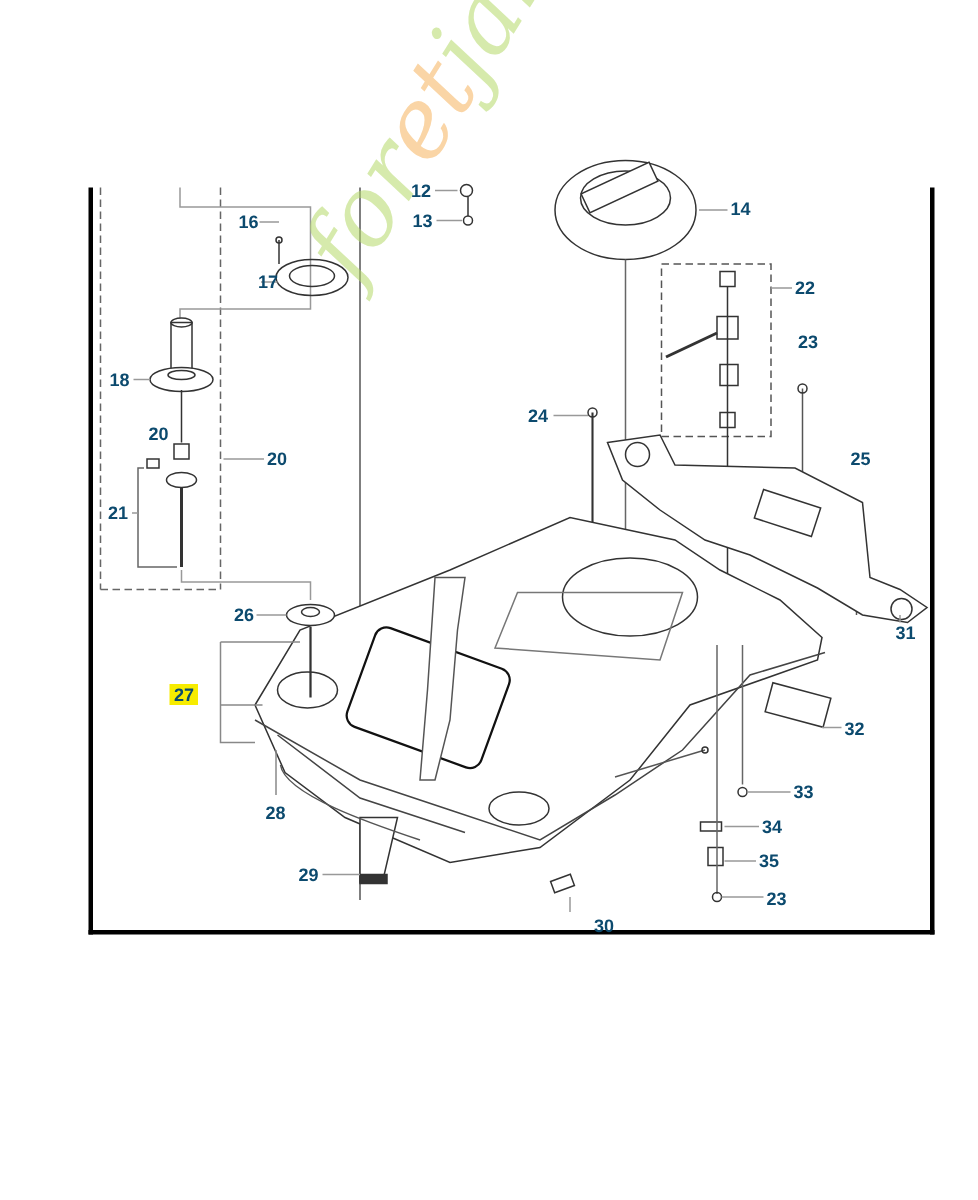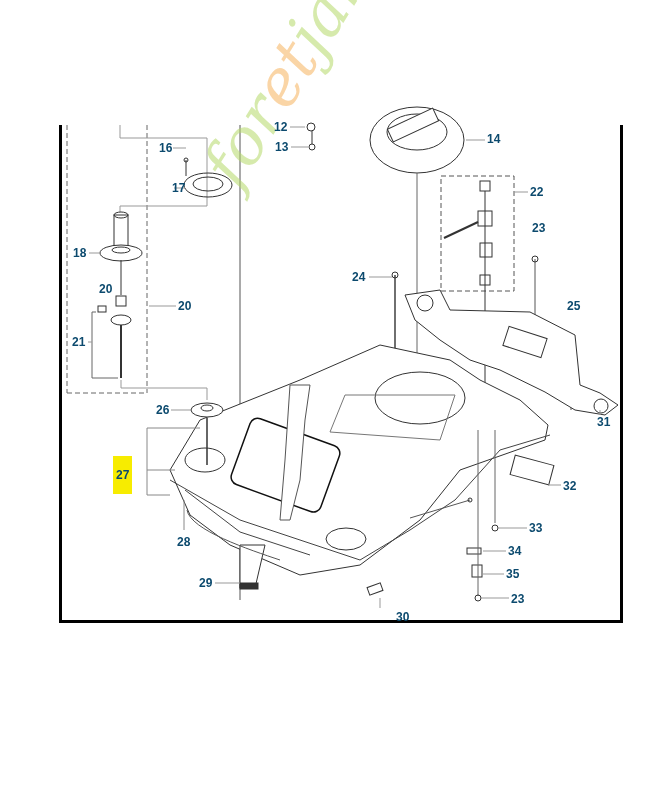--- a/index.html
+++ b/index.html
@@ -1,20 +1,20 @@
 <!DOCTYPE html>
 <html><head>
 <meta charset="utf-8">
 <style>
   html,body{margin:0;padding:0;background:#ffffff;}
   body{width:652px;height:800px;position:relative;overflow:hidden;font-family:"Liberation Sans",sans-serif;}
   .frame{position:absolute;left:59px;top:125px;width:564px;height:498px;border-left:3px solid #000;border-right:3px solid #000;border-bottom:3px solid #000;box-sizing:border-box;}
   svg.diagram{position:absolute;left:0;top:0;width:652px;height:800px;}
   .lbl{position:absolute;font-weight:bold;font-size:12px;color:#0c4a6e;line-height:14px;}
-  .lbl.hl{background:#f7ec00;padding:12px 3px;}
+  .lbl.hl{background:#f7ec00;padding:0 3px;}
   .wm{position:absolute;left:188px;top:160px;font-family:"DejaVu Serif",serif;font-style:italic;font-size:64px;color:#b5d96a;opacity:.55;transform:rotate(-58deg);transform-origin:left top;white-space:nowrap;pointer-events:none;}
   .wm .et{color:#f6b35e;}
 </style>
 </head>
 <body>
 
 <div class="frame"></div>
 
 <svg class="diagram" viewBox="0 0 652 800" fill="none" stroke="#333" stroke-width="1">
 

